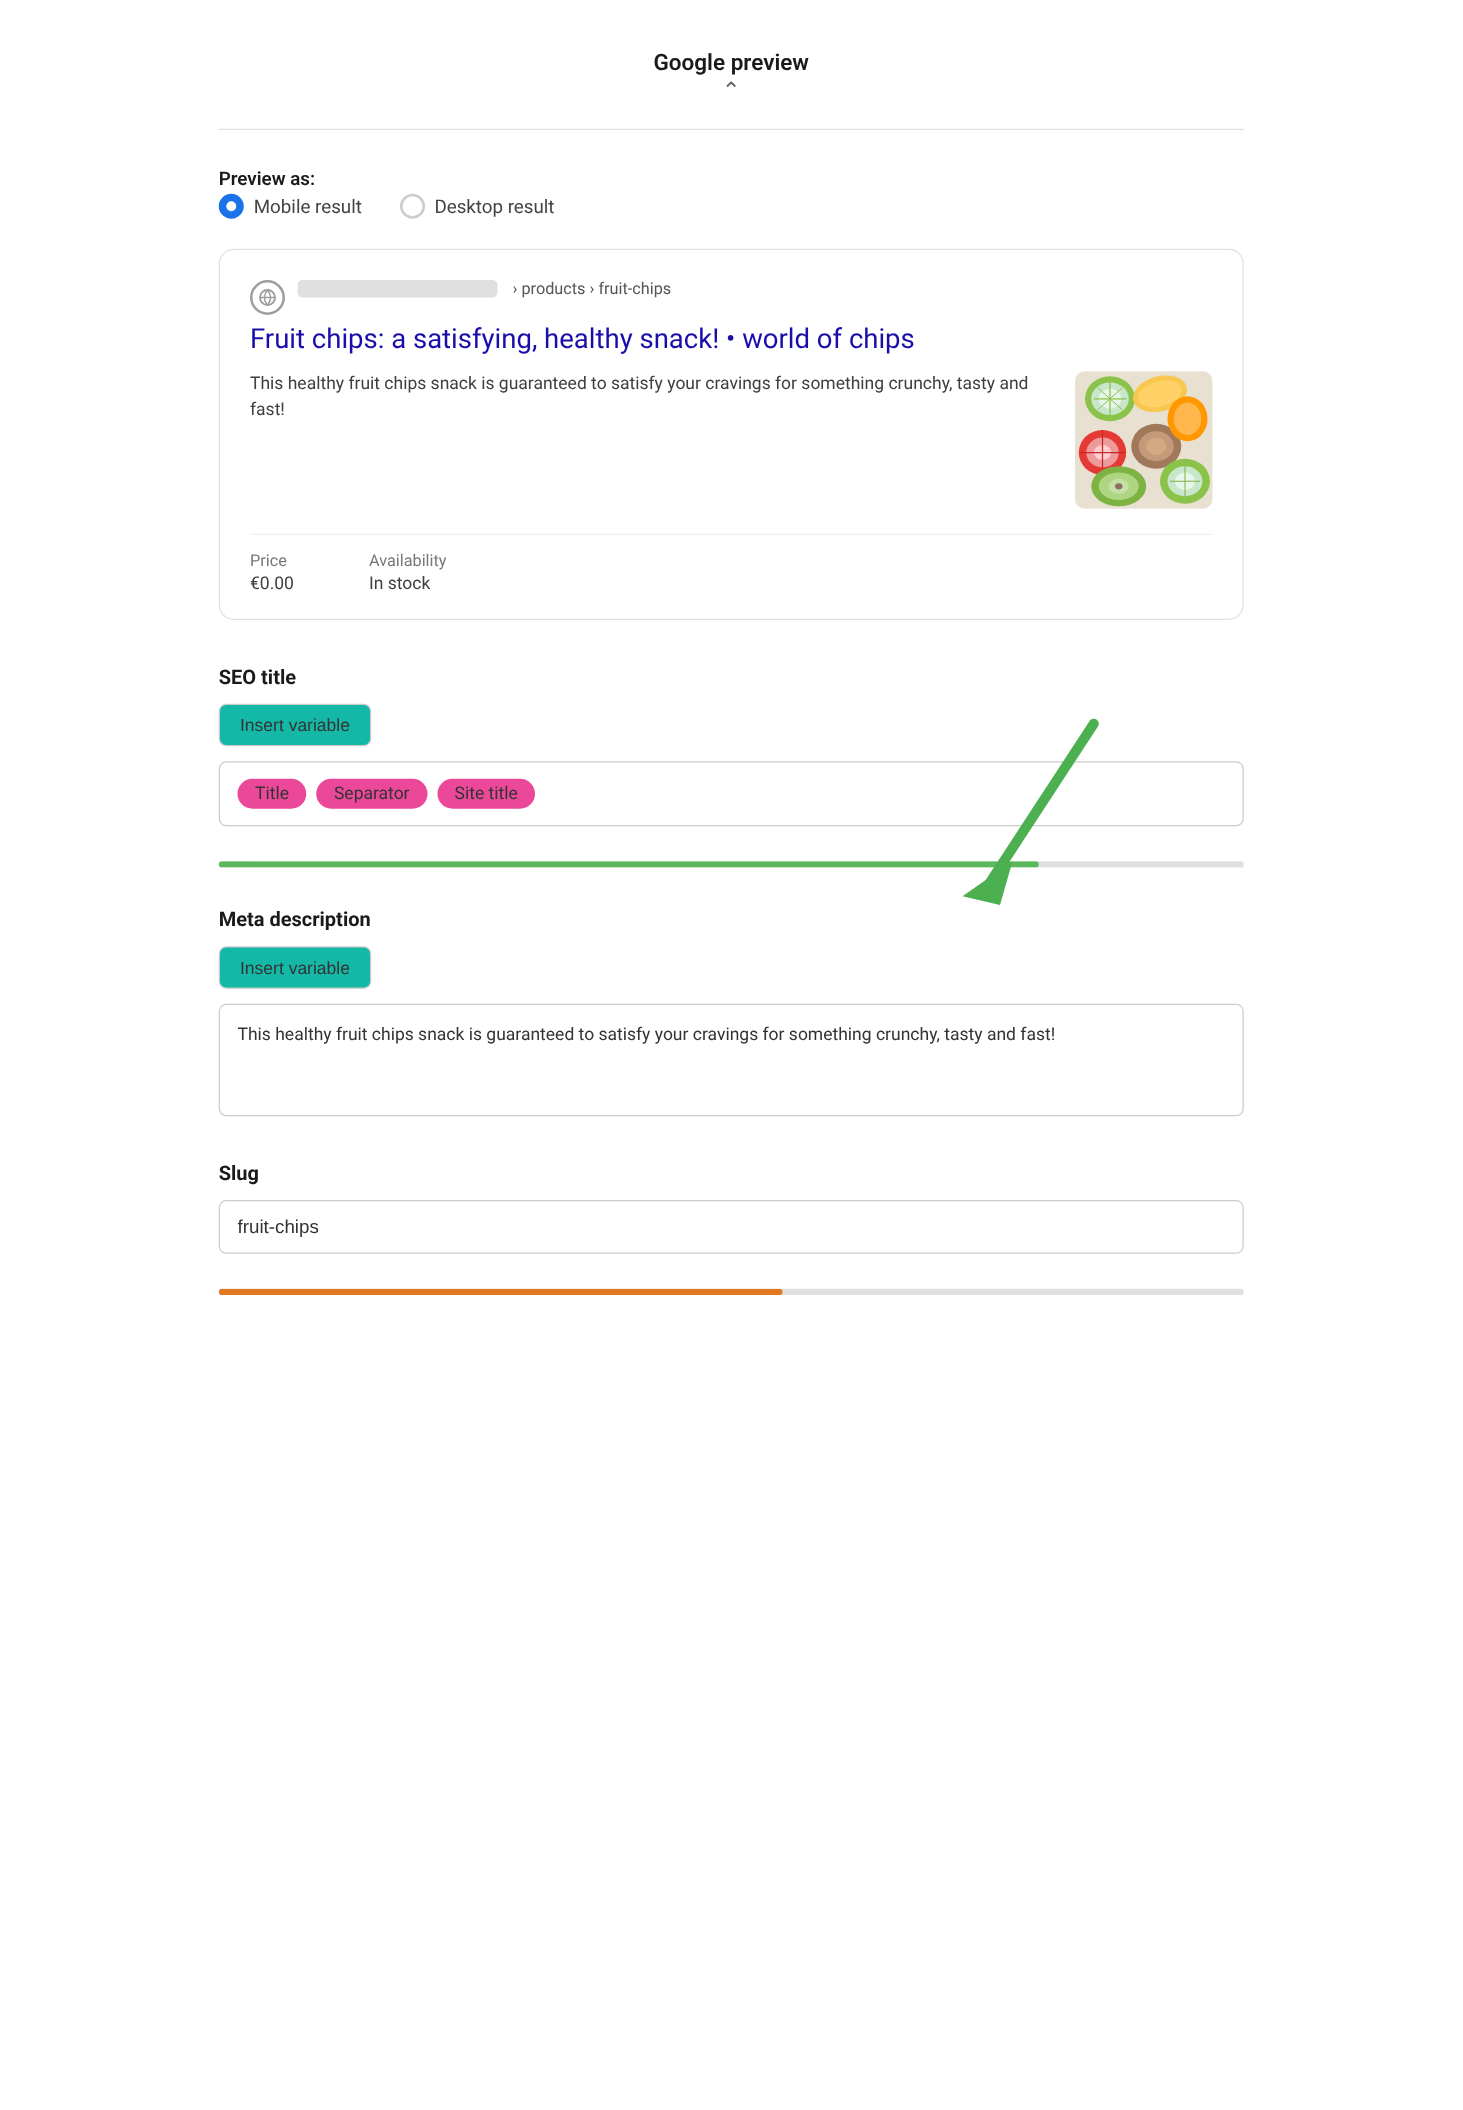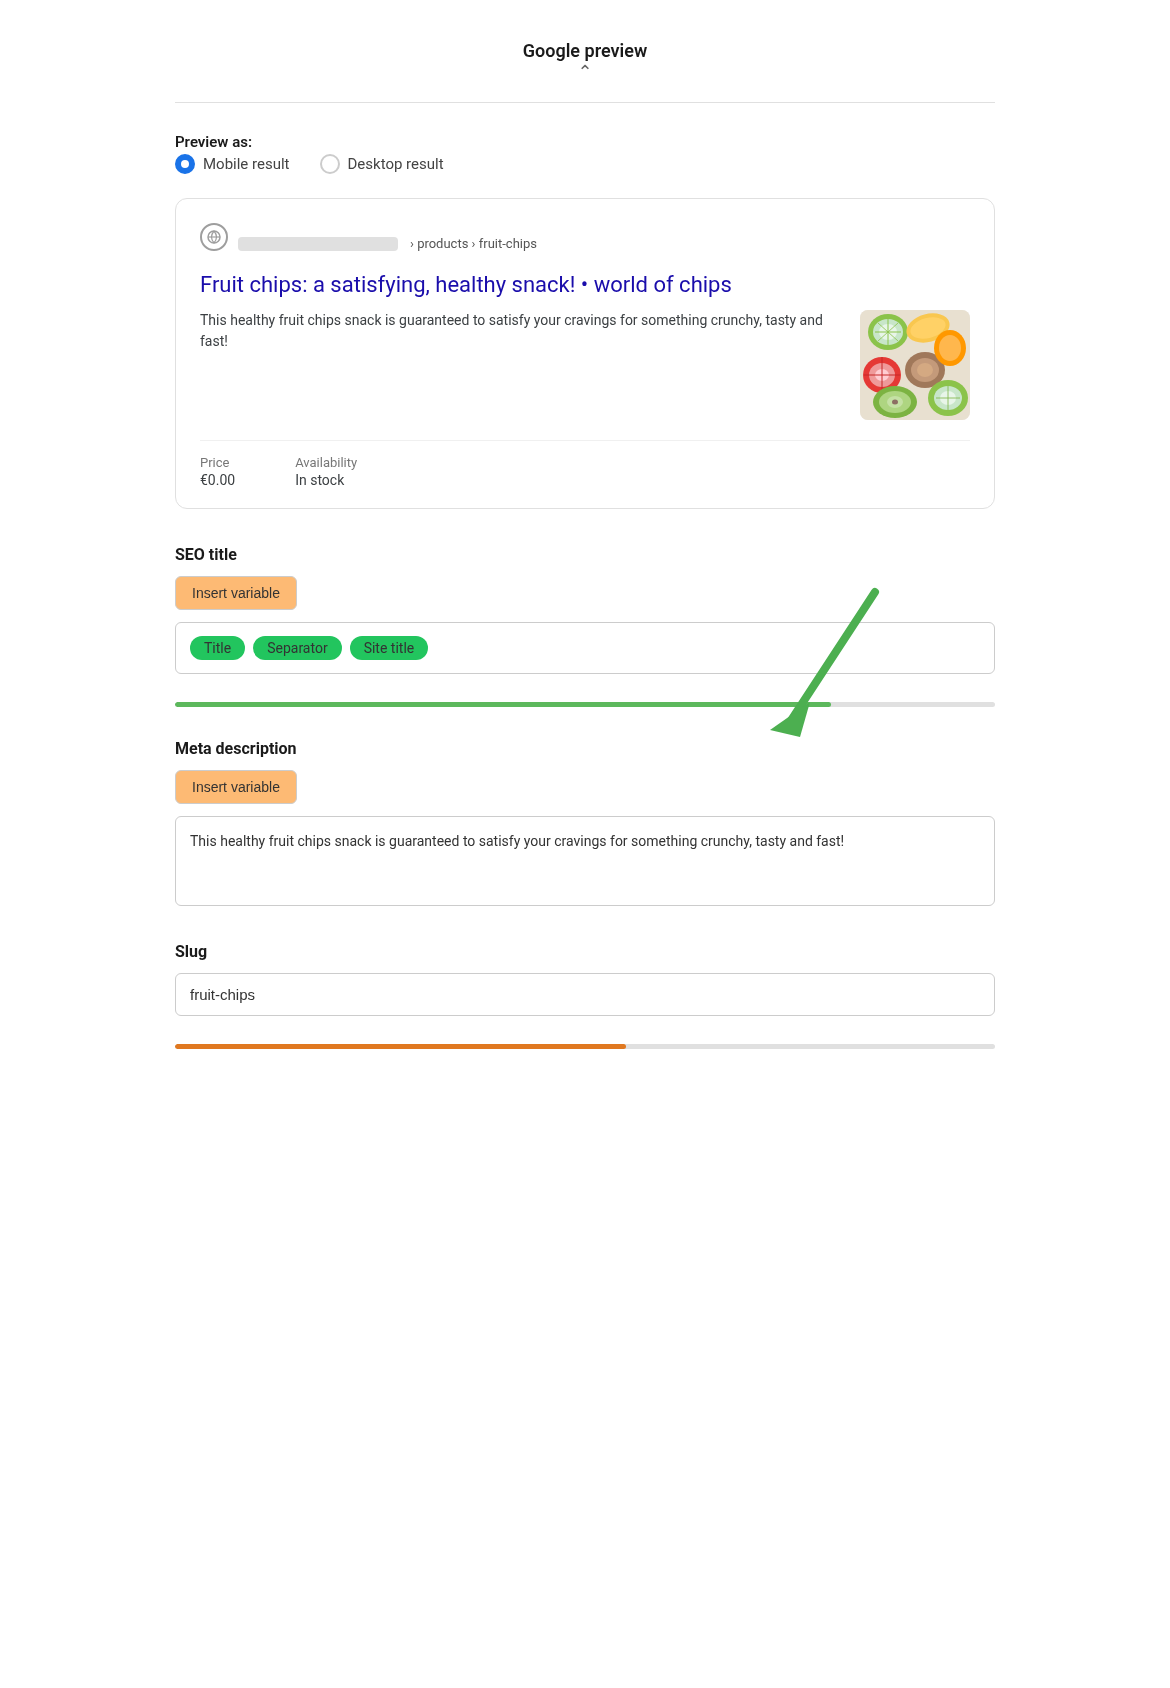--- a/index.html
+++ b/index.html
@@ -91,23 +91,23 @@
     .preview-card {
       border: 1px solid #e0e0e0;
       border-radius: 12px;
       padding: 24px 24px 20px;
       margin-bottom: 36px;
       background: #fff;
     }
 
     .preview-url-row {
       display: flex;
-      align-items: flex-end;
+      align-items: flex-start;
       gap: 10px;
-      margin-bottom: 20px;
+      margin-bottom: 6px;
     }
 
     .globe-icon {
       width: 28px;
       height: 28px;
       border-radius: 50%;
       border: 2px solid #9e9e9e;
       display: flex;
       align-items: center;
       justify-content: center;
@@ -193,38 +193,38 @@
     }
 
     .insert-variable-btn {
       display: inline-flex;
       align-items: center;
       border: 1px solid #ccc;
       border-radius: 6px;
       padding: 8px 16px;
       font-size: 14px;
       color: #333;
-      background: #fdba74;
+      background: #14b8a6;
       cursor: pointer;
       margin-bottom: 12px;
     }
 
     .tags-input {
       border: 1px solid #ccc;
       border-radius: 6px;
       padding: 12px 14px;
       display: flex;
       gap: 8px;
       align-items: center;
       flex-wrap: wrap;
       min-height: 52px;
     }
 
     .tag {
-      background: #22c55e;
+      background: #ec4899;
       border-radius: 20px;
       padding: 4px 14px;
       font-size: 14px;
       color: #333;
     }
 
     .progress-bar-container {
       margin-top: 6px;
       height: 5px;
       background: #e0e0e0;

